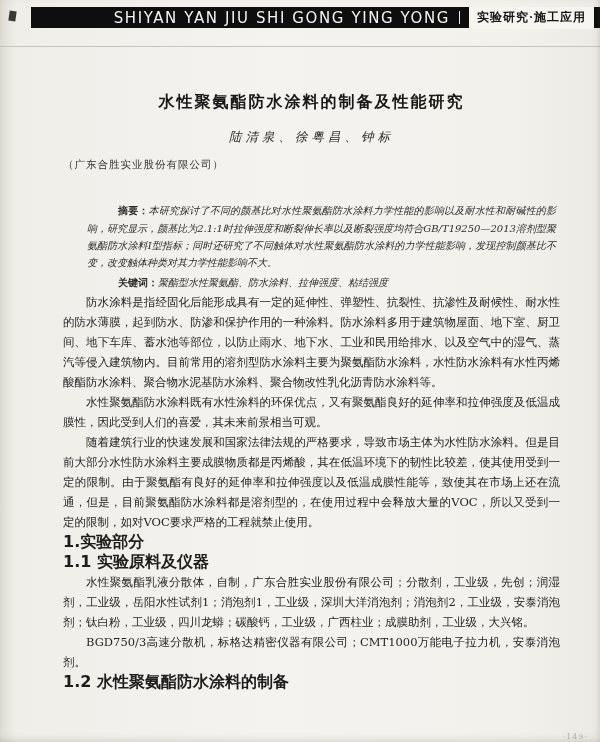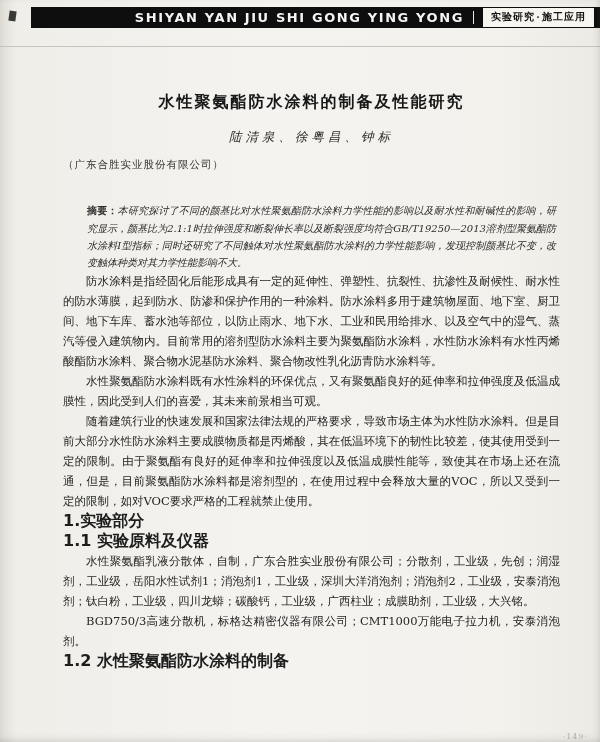--- a/index.html
+++ b/index.html
@@ -20,27 +20,27 @@
     background:#1a1a1a; transform:rotate(8deg); opacity:.85;
   }
   .header-bar{
     position:absolute; top:7px; left:31px; right:0; height:21px;
     background:#0e0e0e;
     display:flex; align-items:center; justify-content:flex-end;
     gap:9px; padding-right:6px;
   }
   .journal-latin{
     color:#f4f4f2; font-family:"DejaVu Sans",sans-serif;
-    font-size:13px; font-weight:bold; letter-spacing:1.6px;
+    font-size:15px; font-weight:normal; letter-spacing:1.6px;
   }
   .header-divider{ width:1px; height:13px; background:#e9e9e7; }
   .section-box{
     background:#f6f5f0; color:#151515;
-    font-family:Liberation Mono, monospace;
-    font-size:10px; font-weight:bold; letter-spacing:1px;
+    font-family:Liberation Serif, serif;
+    font-size:12px; font-weight:bold; letter-spacing:1px;
     padding:2px 8px 3px 8px;
   }
   .header-rule{
     position:absolute; top:46px; left:0; right:0; height:1px;
     background:#c6c4bb;
   }
   .content{
     position:absolute; top:50px; left:63px; right:40px;
   }
   .title{
@@ -54,21 +54,21 @@
   }
   .affiliation{
     margin-top:12px; 
     font-size:10.5px; letter-spacing:1px; color:#333;
   }
   .abstract{
     margin:30px 4px 0 24px;
     font-size:10px; line-height:17px; font-style:italic;
     text-align:justify; color:#2c2c2c;
   }
-  .abstract b, .keywords b{ font-style:normal; font-family:Liberation Mono, monospace; font-size:10px; }
+  .abstract b, .keywords b{ font-style:normal; font-family:Liberation Mono, monospace; font-size:10px;margin-left:31px; }
   .keywords{
     margin:3px 4px 0 24px;
     font-size:10px; line-height:17px; font-style:italic;
     color:#2c2c2c;
   }
   .body-text{ }
   .body-text p{
     font-size:11.5px; line-height:20px; text-align:justify;
     text-indent:2em; color:#242424;
   }
@@ -99,20 +99,21 @@
   </div>
   <div class="header-rule"></div>
 
   <div class="content">
     <h1 class="title">水性聚氨酯防水涂料的制备及性能研究</h1>
     <div class="authors">陆清泉、徐粤昌、钟标</div>
     <div class="affiliation">（广东合胜实业股份有限公司）</div>
 
     <p class="abstract"><b>摘要：</b><span>本研究探讨了不同的颜基比对水性聚氨酯防水涂料力学性能的影响以及耐水性和耐碱性的影响，研究显示，颜基比为2.1:1时拉伸强度和断裂伸长率以及断裂强度均符合GB/T19250—2013溶剂型聚氨酯防水涂料Ⅰ型指标；同时还研究了不同触体对水性聚氨酯防水涂料的力学性能影响，发现控制颜基比不变，改变触体种类对其力学性能影响不大。</span></p>
 
+    <p class="keywords"><b>关键词：</b><span>聚酯型水性聚氨酯、防水涂料、拉伸强度、粘结强度</span></p>
 
     <div class="body-text" id="body-content">
         <p>防水涂料是指经固化后能形成具有一定的延伸性、弹塑性、抗裂性、抗渗性及耐候性、耐水性的防水薄膜，起到防水、防渗和保护作用的一种涂料。防水涂料多用于建筑物屋面、地下室、厨卫间、地下车库、蓄水池等部位，以防止雨水、地下水、工业和民用给排水、以及空气中的湿气、蒸汽等侵入建筑物内。目前常用的溶剂型防水涂料主要为聚氨酯防水涂料，水性防水涂料有水性丙烯酸酯防水涂料、聚合物水泥基防水涂料、聚合物改性乳化沥青防水涂料等。</p>
         <p>水性聚氨酯防水涂料既有水性涂料的环保优点，又有聚氨酯良好的延伸率和拉伸强度及低温成膜性，因此受到人们的喜爱，其未来前景相当可观。</p>
         <p>随着建筑行业的快速发展和国家法律法规的严格要求，导致市场主体为水性防水涂料。但是目前大部分水性防水涂料主要成膜物质都是丙烯酸，其在低温环境下的韧性比较差，使其使用受到一定的限制。由于聚氨酯有良好的延伸率和拉伸强度以及低温成膜性能等，致使其在市场上还在流通，但是，目前聚氨酯防水涂料都是溶剂型的，在使用过程中会释放大量的VOC，所以又受到一定的限制，如对VOC要求严格的工程就禁止使用。</p>
         <h2>1.实验部分</h2>
         <h2>1.1 实验原料及仪器</h2>
         <p>水性聚氨酯乳液分散体，自制，广东合胜实业股份有限公司；分散剂，工业级，先创；润湿剂，工业级，岳阳水性试剂1；消泡剂1，工业级，深圳大洋消泡剂；消泡剂2，工业级，安泰消泡剂；钛白粉，工业级，四川龙蟒；碳酸钙，工业级，广西柱业；成膜助剂，工业级，大兴铭。</p>
         <p>BGD750/3高速分散机，标格达精密仪器有限公司；CMT1000万能电子拉力机，安泰消泡剂。</p>
         <h2>1.2 水性聚氨酯防水涂料的制备</h2>

